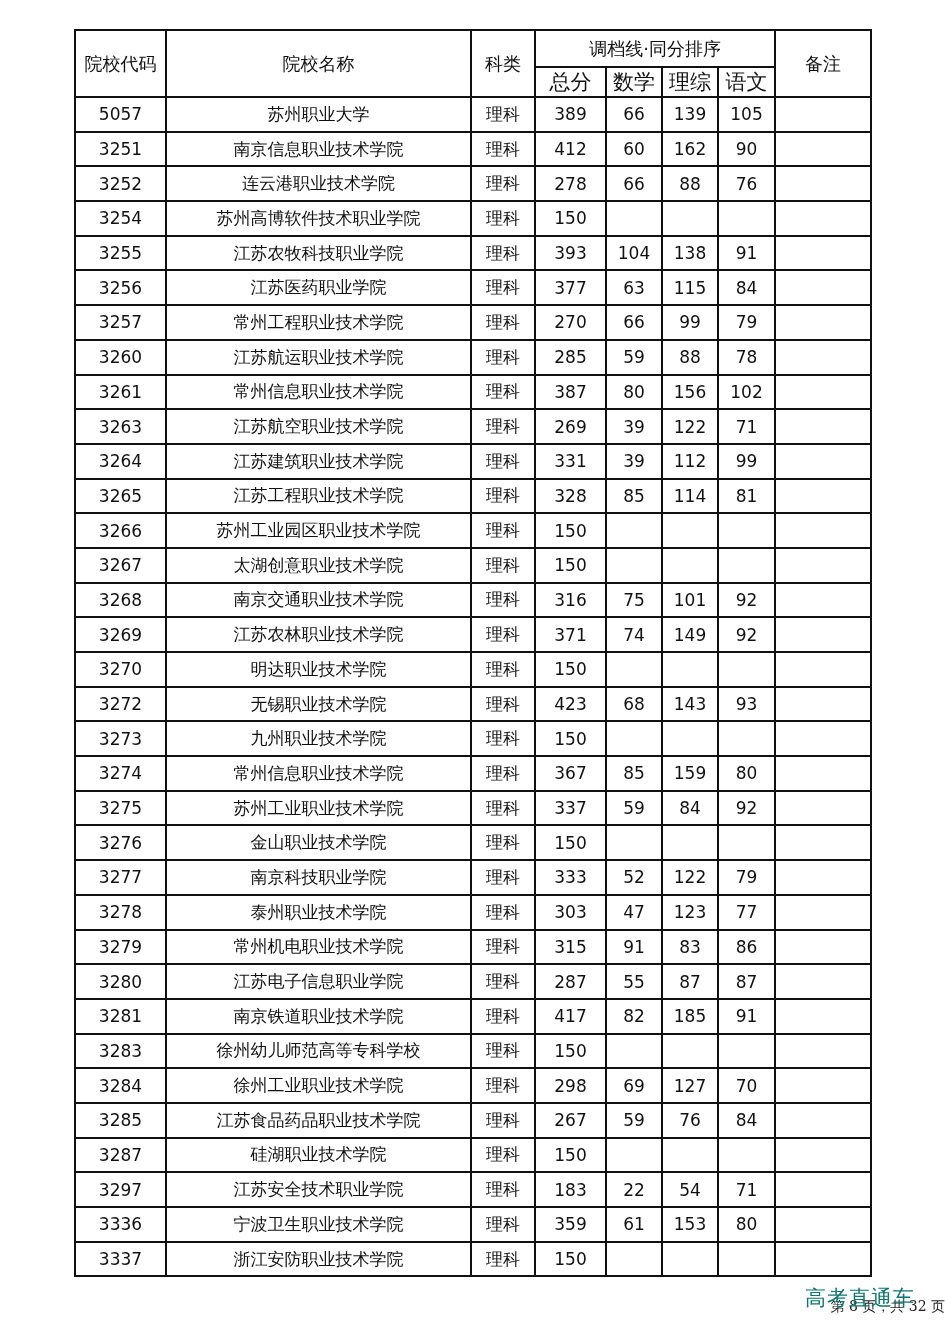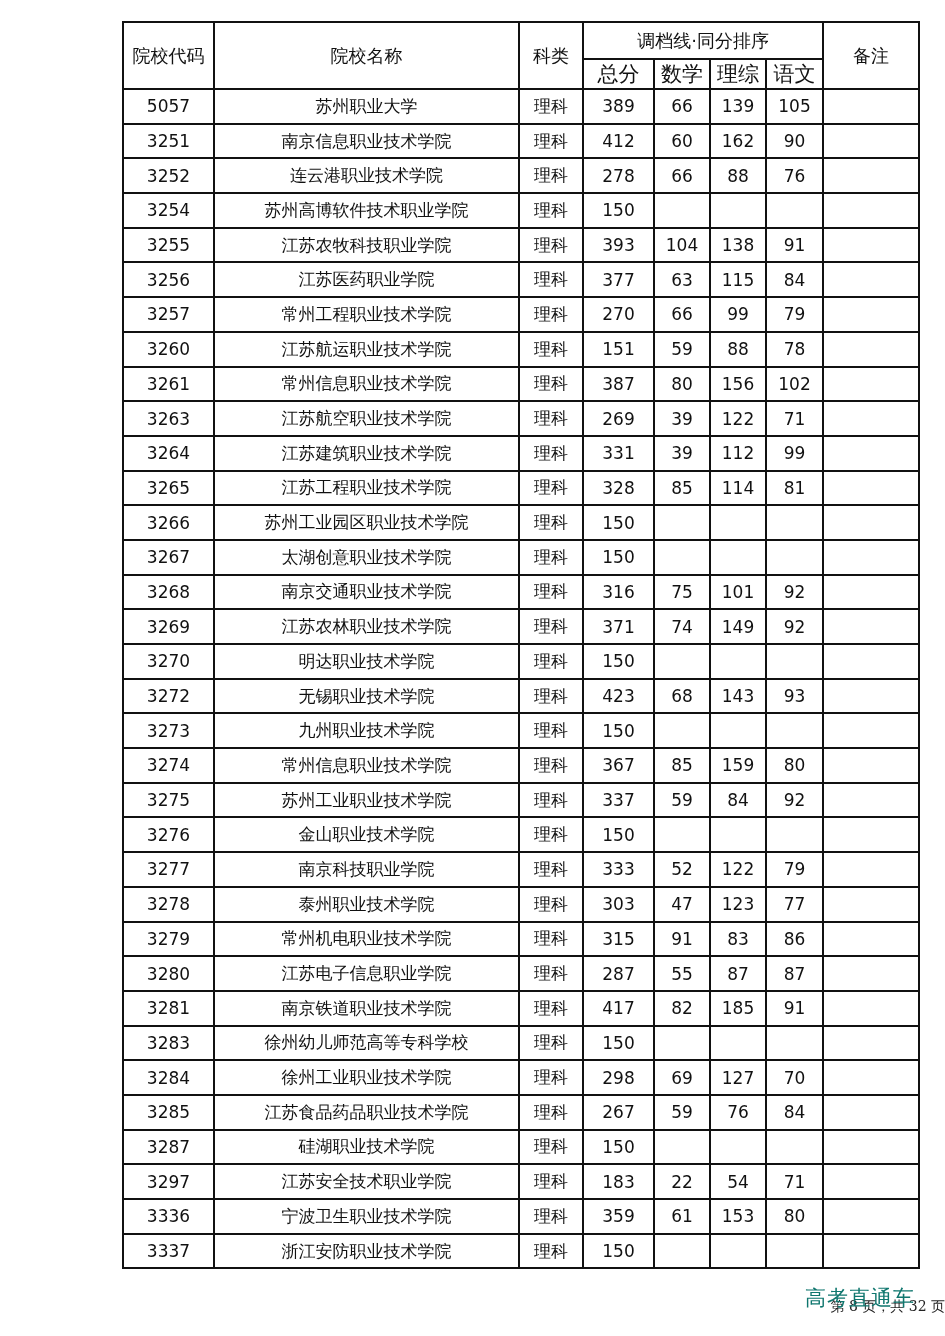--- a/index.html
+++ b/index.html
@@ -1,23 +1,22 @@
 <!DOCTYPE html>
 <html><head>
   <meta charset="utf-8">
   <style>
     html, body { margin: 0; padding: 0; background: #ffffff; }
     body { width: 945px; height: 1336px; position: relative; overflow: hidden;
            font-family: "DejaVu Sans", "Liberation Sans", sans-serif; color: #111; }
     table.admissions {
-      position: absolute; left: 74px; top: 21px;
+      position: absolute; left: 74px; top: 29px;
       border-collapse: collapse; table-layout: fixed;
       width: 796px;
       font-size: 17px;
-      margin-left: 48px;
     }
     table.admissions td, table.admissions th {
       border: 2px solid #111;
       padding: 0;
       text-align: center;
       vertical-align: middle;
       font-weight: normal;
       white-space: nowrap;
       overflow: hidden;
     }
@@ -132,21 +131,21 @@
         <td>270</td>
         <td>66</td>
         <td>99</td>
         <td>79</td>
         <td></td>
       </tr>
       <tr>
         <td>3260</td>
         <td class="name">江苏航运职业技术学院</td>
         <td>理科</td>
-        <td>151</td>
+        <td>285</td>
         <td>59</td>
         <td>88</td>
         <td>78</td>
         <td></td>
       </tr>
       <tr>
         <td>3261</td>
         <td class="name">常州信息职业技术学院</td>
         <td>理科</td>
         <td>387</td>

